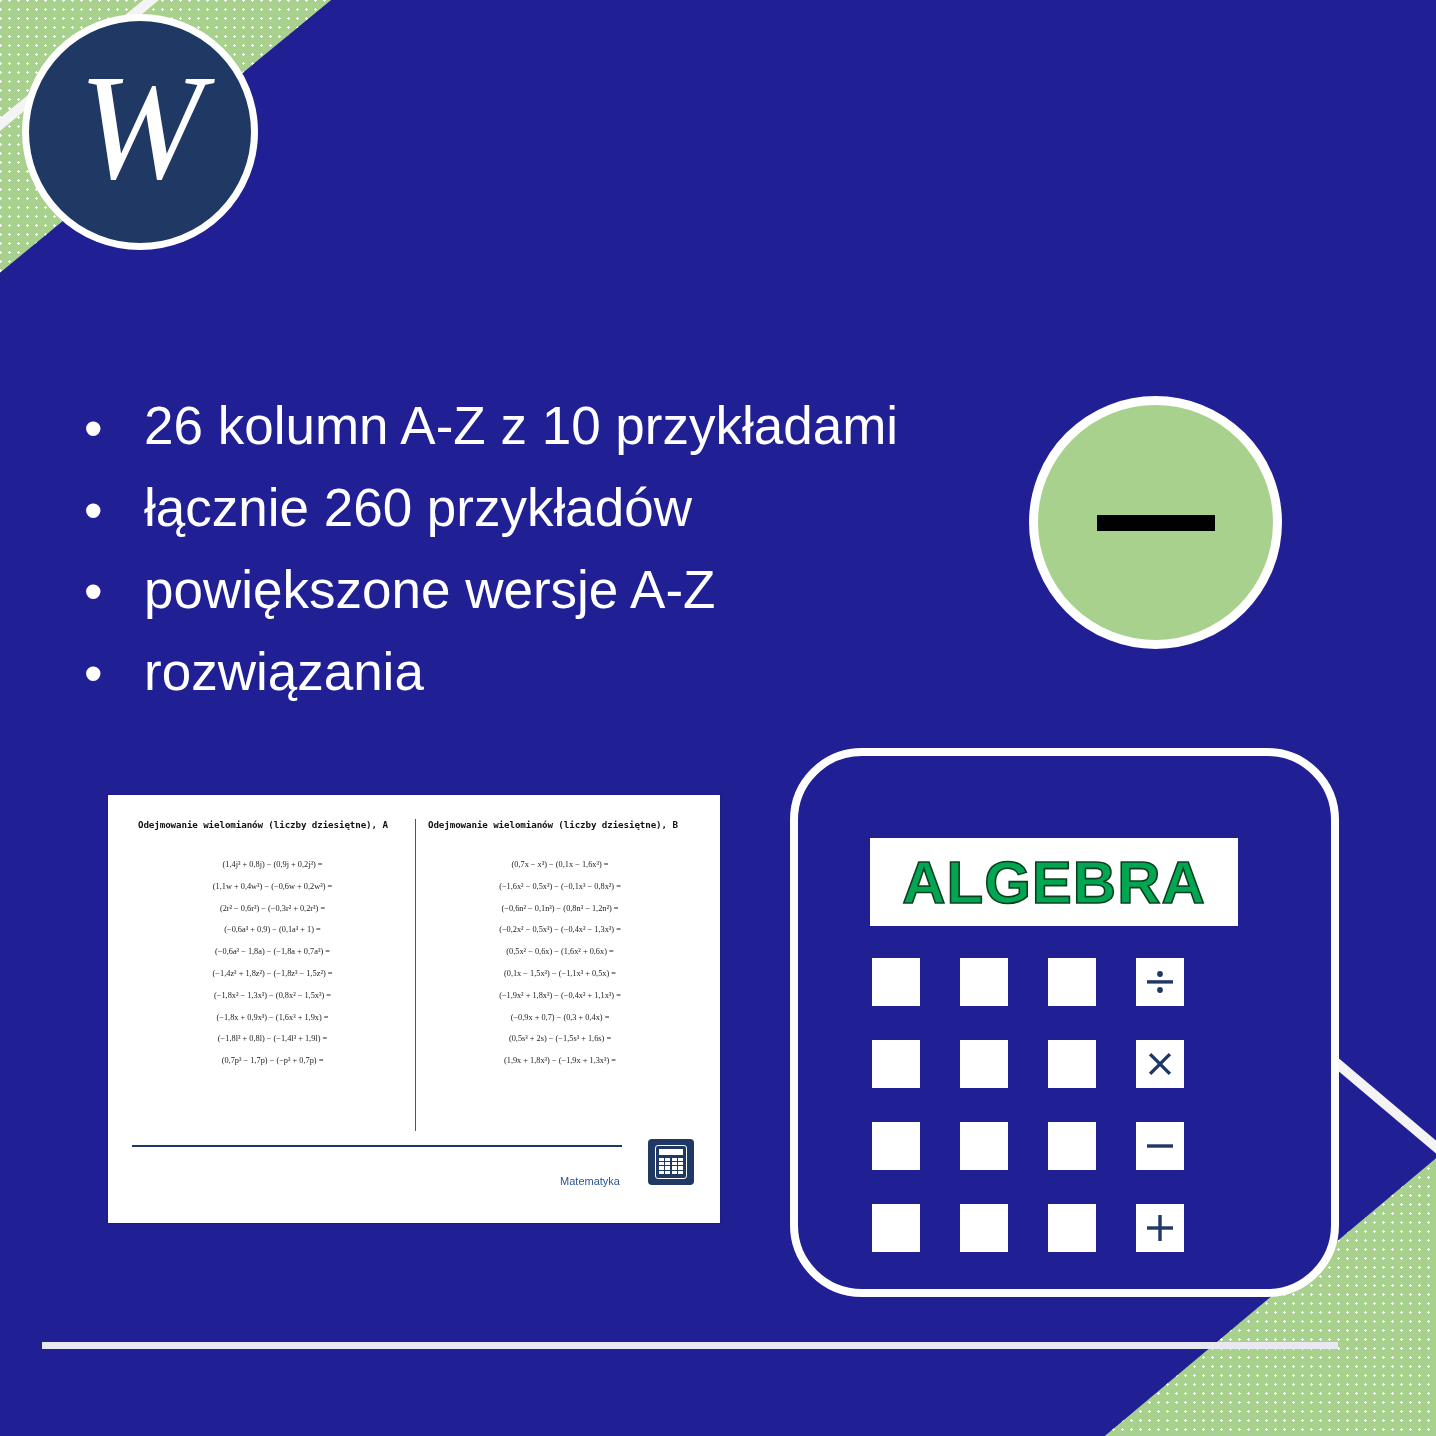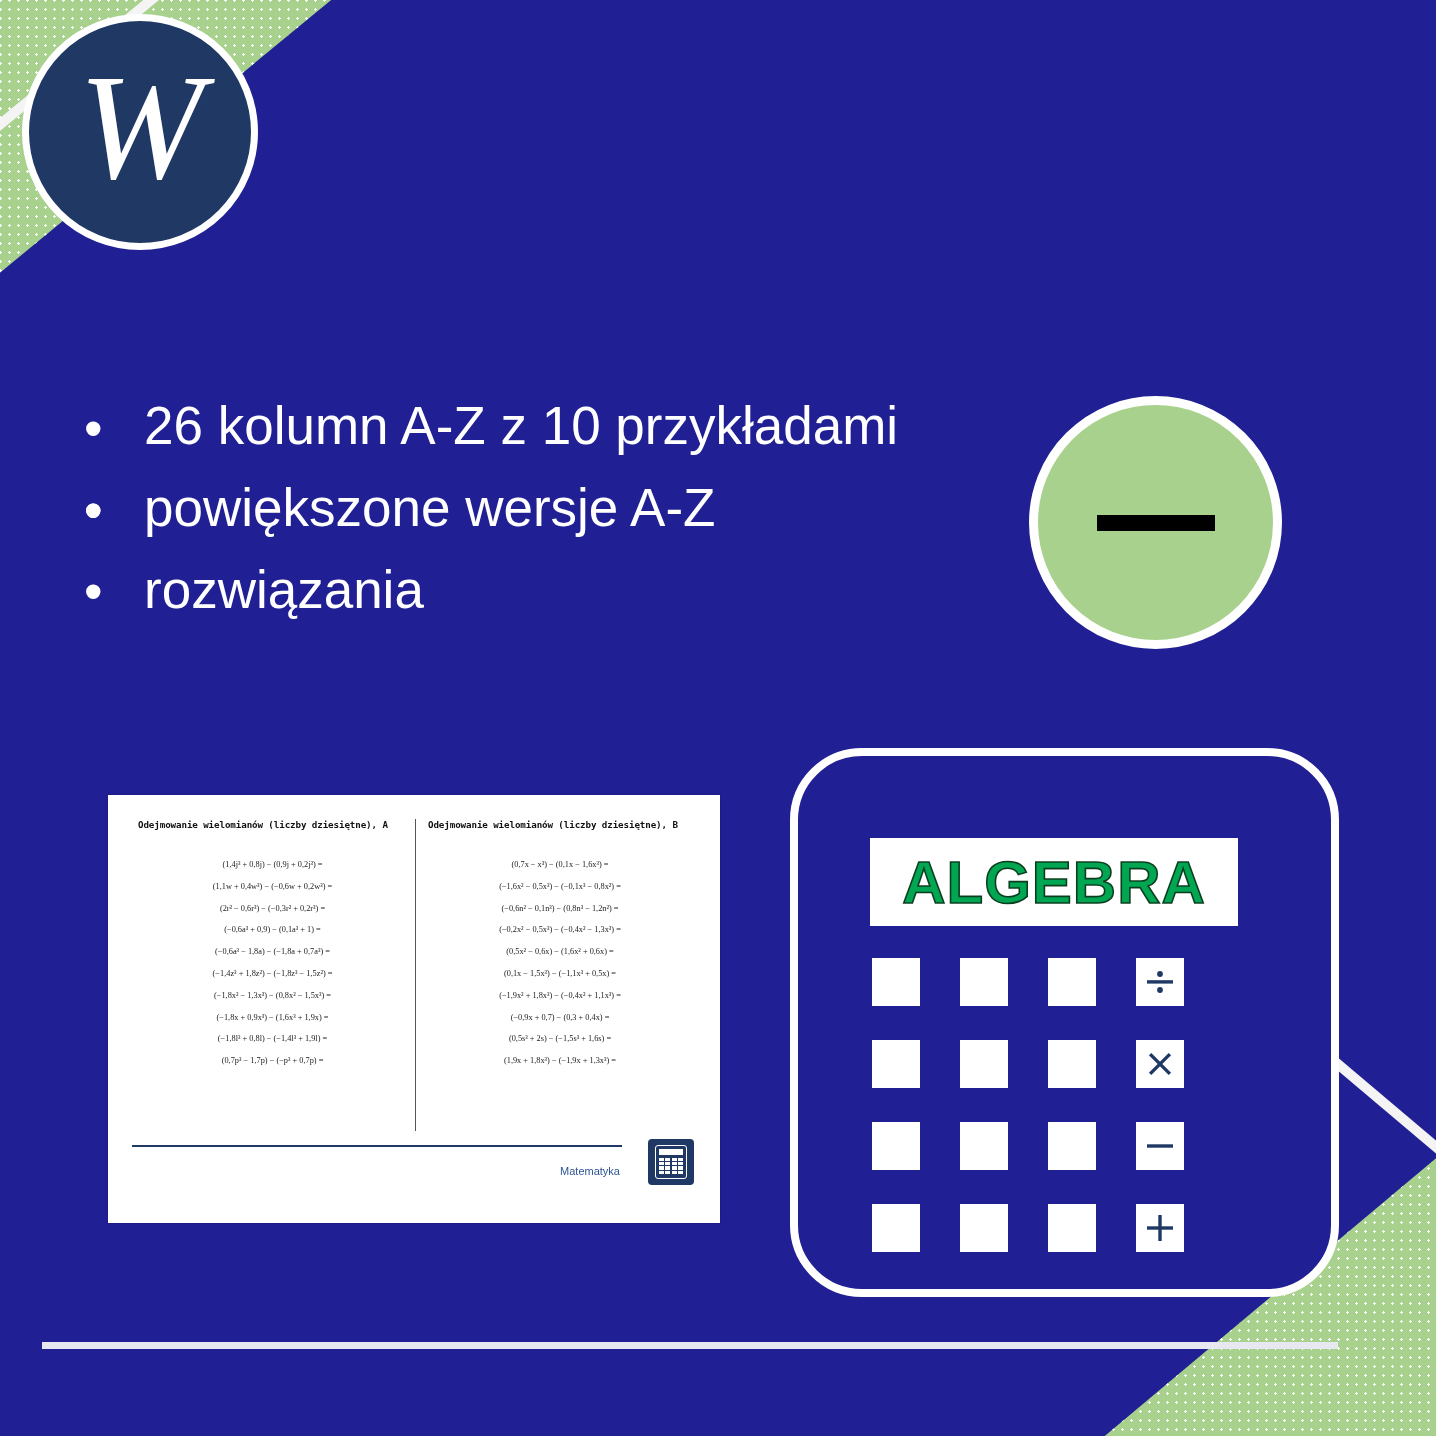--- a/index.html
+++ b/index.html
@@ -192,21 +192,21 @@
     height: 54px;
   }
   .ws-rule {
     position: absolute;
     left: 2px; right: 78px; top: 8px;
     height: 1.6px;
     background: #1F3864;
   }
   .ws-foot-label {
     position: absolute;
-    right: 80px; top: 28px;
+    right: 80px; top: 38px;
     font-size: 11px;
     color: #2E5496;
     text-align: center;
   }
   .ws-badge {
     position: absolute;
     right: 6px; top: 2px;
     width: 46px; height: 46px;
     background: #1F3864;
     border-radius: 4px;
@@ -309,20 +309,21 @@
   </div>
 
 
   <ul class="bullets">
     <li>
       <span class="dot">•</span>
       <span>26 kolumn A-Z z 10 przykładami</span>
     </li>
     <li>
       <span class="dot">•</span>
+      <span>łącznie 260 przykładów</span>
     </li>
     <li>
       <span class="dot">•</span>
       <span>powiększone wersje A-Z</span>
     </li>
     <li>
       <span class="dot">•</span>
       <span>rozwiązania</span>
     </li>
   </ul>

